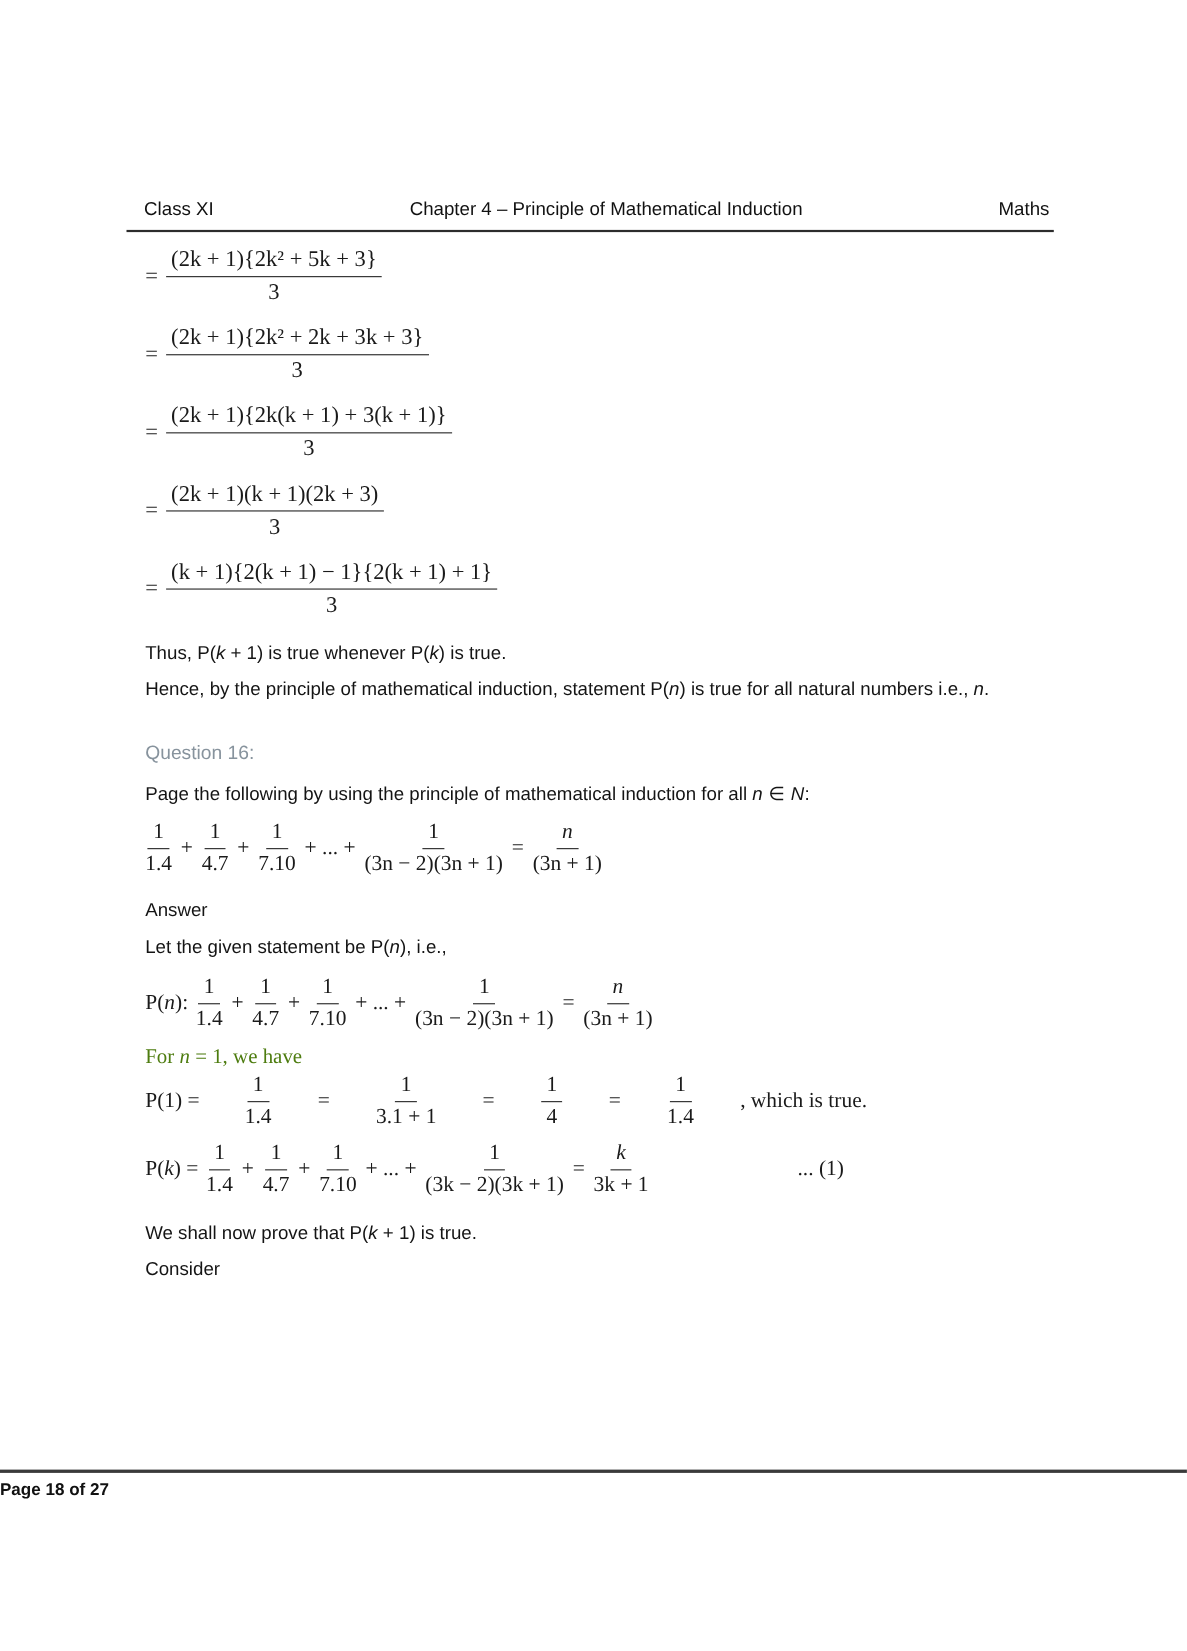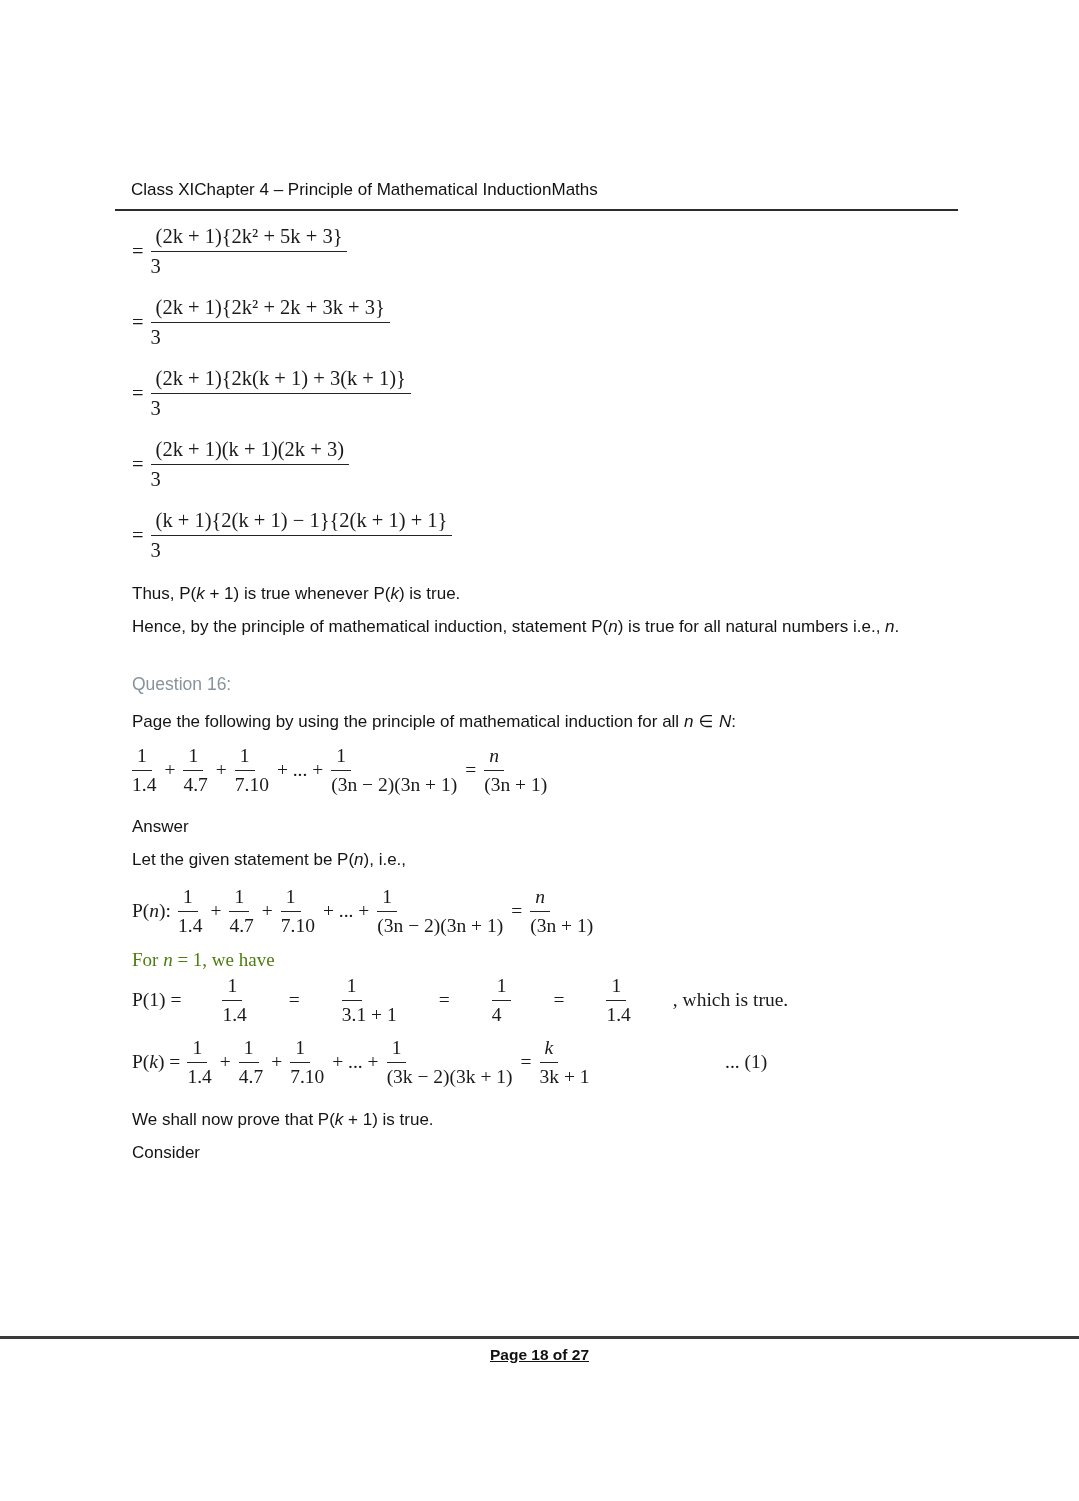--- a/index.html
+++ b/index.html
@@ -1,33 +1,33 @@
 <!DOCTYPE html>
 <html><head>
 <meta charset="utf-8">
 <style>
   html,body{margin:0;padding:0;background:#ffffff;}
   .page{position:relative;width:1079px;height:1501px;background:#ffffff;
         font-family:"Liberation Sans",sans-serif;color:#141414;overflow:hidden;}
 
   
   .hdr{position:absolute;top:180px;left:115px;width:843px;display:flex;
-       justify-content:flex-start;align-items:baseline;
+       justify-content:space-between;align-items:baseline;
        border-bottom:2px solid #2c2c2c;padding-bottom:9px;font-size:17px;color:#111;}
   .hdr .hl{margin-left:16px;}
-  .hdr .hr{margin-right:14px;}
+  .hdr .hr{margin-right:4px;}
 
   
   .main{position:absolute;top:216px;left:132px;width:822px;}
 
   
   .drow{display:flex;align-items:center;height:71px;
         font-family:"Liberation Serif",serif;font-size:20.5px;color:#1a1a1a;}
   .eqs{margin-right:7px;}
-  .frac{display:inline-flex;flex-direction:column;align-items:flex-start;line-height:1.12;text-align:center;}
+  .frac{display:inline-flex;flex-direction:column;align-items:center;line-height:1.12;text-align:center;}
   .frac .num{padding:0 5px 3px;border-bottom:1.5px solid #242424;}
   .frac .den{padding-top:3px;}
 
   
   .txt{font-size:17px;line-height:33px;margin:0;color:#141414;}
   .mt6{margin-top:6px;}.mt8{margin-top:8px;}.mt10{margin-top:10px;}
   .qhead{margin:30px 0 0;font-size:17.5px;line-height:22px;font-weight:normal;color:#87939d;}
 
   
   .mrow{position:relative;display:flex;align-items:center;
@@ -36,22 +36,22 @@
   .op{margin:0 8px;white-space:pre;}
   .pfx{margin-right:7px;white-space:pre;}
   .tail{margin-left:8px;white-space:pre;}
   .eqlabel{position:absolute;left:593px;}
   .sline{font-family:"Liberation Serif",serif;font-size:19px;margin:3px 0 0;color:#4d7c0f;}
   .it{font-style:italic;}
   .sym{font-family:"DejaVu Sans",sans-serif;}
 
   
   .footrule{position:absolute;top:1336px;left:0;width:1079px;height:0;border-top:3px solid #3a3a3a;}
-  .pagenum{position:absolute;top:1346px;left:0;width:1079px;text-align:center;
-           font-size:15.5px;font-weight:bold;color:#111;text-decoration:underline;}
+  .pagenum{position:absolute;top:1346px;left:0;width:1079px;
+           font-size:15.5px;font-weight:bold;color:#111;}
 </style>
 </head>
 <body>
 
 <div class="page">
 
   <div class="hdr">
     <span class="hl">Class XI</span>
     <span class="hc">Chapter 4 – Principle of Mathematical Induction</span>
     <span class="hr">Maths</span>

